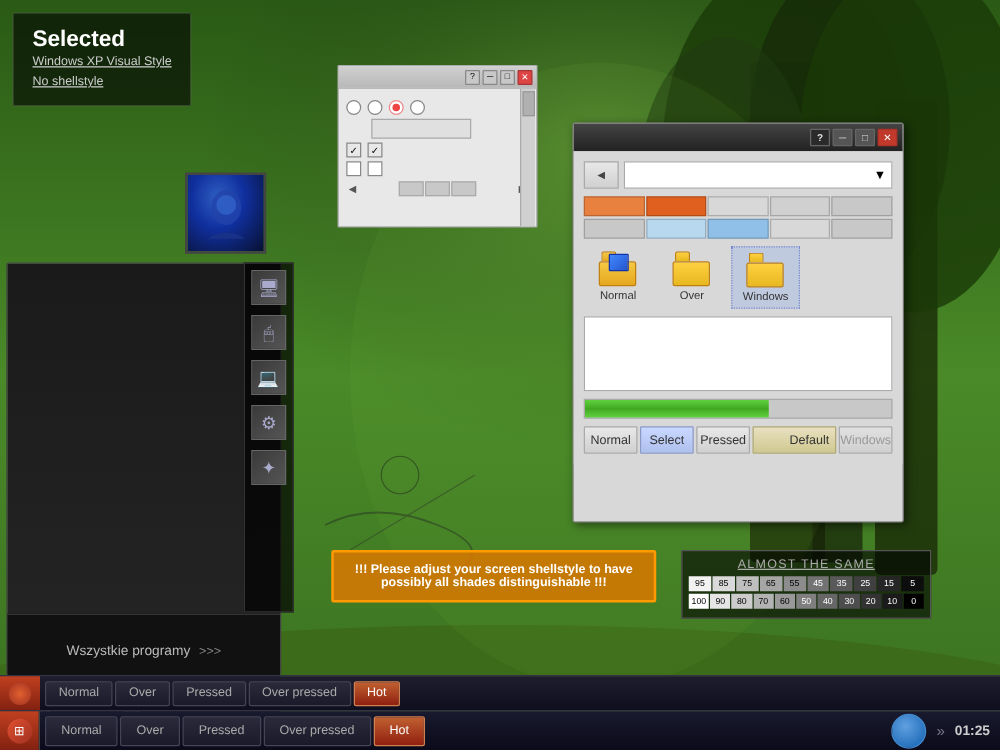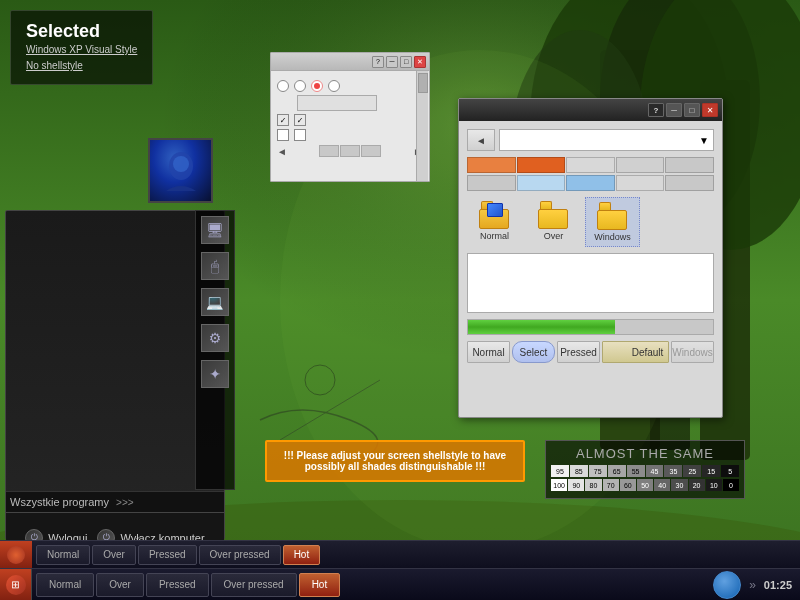--- a/index.html
+++ b/index.html
@@ -371,21 +371,20 @@
       border: 1px solid #aaa;
       font-size: 10px;
       color: #333;
       display: flex; align-items: center; justify-content: center;
       cursor: pointer;
       border-radius: 1px;
     }
     .dialog-btn.active {
       background: linear-gradient(180deg, #c8d8ff, #b0c0ee);
       border-color: #8899cc;
-      border-radius: 10px;
     }
     .dialog-btn.default-btn {
       background: linear-gradient(180deg, #e8e0c0, #d0c890);
       border-color: #b0a870;
       padding-left: 24px;
     }
     .dialog-btn.inactive-btn {
       color: #999;
       background: linear-gradient(180deg, #e0e0e0, #d0d0d0);
     }
@@ -415,24 +414,25 @@
       width: 200px;
       background: rgba(0,0,0,0.6);
       border: 1px solid #555;
       padding: 5px;
       z-index: 15;
       color: #bbb;
       font-size: 9px;
     }
     .almost-same-title {
       text-align: center;
-      font-size: 13px;
+      font-size: 10px;
       color: #aaa;
       margin-bottom: 4px;
       letter-spacing: 1px;
+      text-decoration: underline;
     }
     .shade-row {
       display: flex;
       gap: 1px;
       margin-bottom: 2px;
     }
     .shade-cell {
       flex: 1;
       height: 12px;
       display: flex; align-items: center; justify-content: center;
@@ -662,21 +662,21 @@
       <path d="M 10 45 Q 25 35 40 45" fill="#1a3388" opacity="0.9"></path>
       <circle cx="25" cy="18" r="8" fill="#3366cc" opacity="0.7"></circle>
     </svg>
   </div>
 </div>
 
 <div class="start-menu">
   <div class="start-menu-main">
     
   </div>
-  <div style="text-align:left;padding:4px;border-top:1px solid #333;background:#111;">
+  <div style="text-align:center;padding:23px;border-top:1px solid #333;background:#111;">
     <span style="color:#bbb;font-size:11px;cursor:pointer;">Wszystkie programy</span>
     <span style="color:#888;font-size:10px;margin-left:4px;">&gt;&gt;&gt;</span>
   </div>
   <div class="start-menu-footer">
     <div class="power-btn">
       <div class="power-icon">⏻</div>
       <span>Wyloguj</span>
     </div>
     <div class="power-btn">
       <div class="power-icon">⏻</div>

